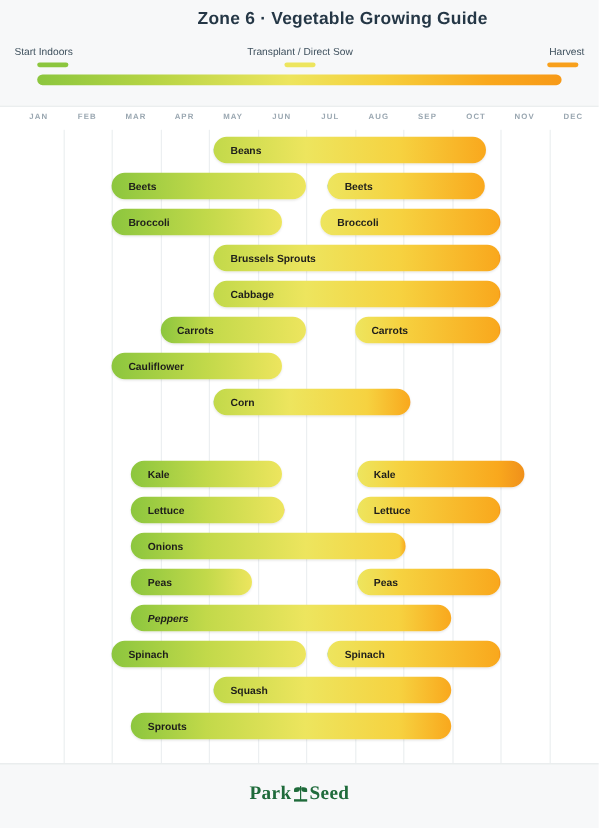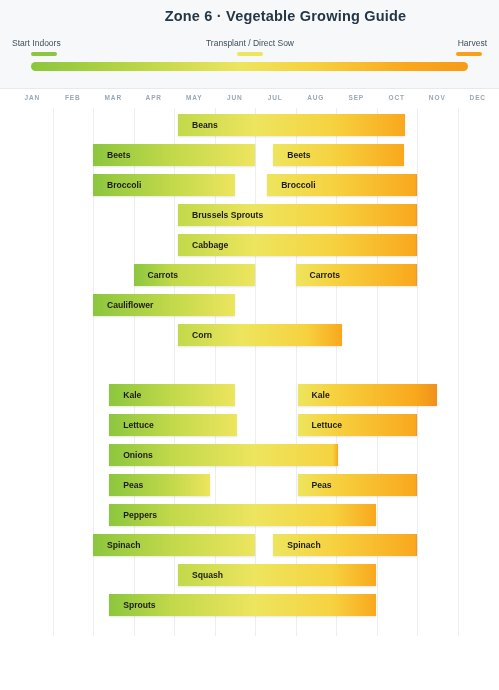--- a/index.html
+++ b/index.html
@@ -126,21 +126,21 @@
   .row {
     position: absolute;
     left: 0;
     width: 499px;
     height: 30px;
   }
   .bar {
     position: absolute;
     top: 4px;
     height: 22px;
-    border-radius: 0;
+    border-radius: 11px;
     box-shadow: 0 1px 2px rgba(0,0,0,0.10);
   }
   .bar-label {
     position: absolute;
     left: 14px;
     top: 0;
     height: 22px;
     line-height: 22px;
     font-size: 8.6px;
     font-weight: bold;
@@ -327,21 +327,21 @@
         </div>
       </div>
       <div class="row" style="top: 362px;">
         <div class="bar" style="left: 109.2px; width: 101.25px; background: linear-gradient(90deg, rgb(127, 184, 46) 0%, rgb(140, 198, 62) 0%, rgb(194, 217, 74) 62.4%, rgb(237, 229, 94) 100%, rgb(246, 210, 64) 100%, rgb(249, 168, 29) 100%, rgb(240, 144, 26) 100%);">
           <span class="bar-label">Peas</span>
         </div>
         <div class="bar" style="left: 297.525px; width: 119.475px; background: linear-gradient(90deg, rgb(127, 184, 46) 0%, rgb(140, 198, 62) 0%, rgb(194, 217, 74) 0%, rgb(237, 229, 94) 0%, rgb(246, 210, 64) 29.4915%, rgb(249, 168, 29) 98.6441%, rgb(240, 144, 26) 100%);">
           <span class="bar-label">Peas</span>
         </div>
       </div>
-      <div class="row" style="top: 392px;">
+      <div class="row" style="top: 392px; font-style: italic;">
         <div class="bar" style="left: 109.2px; width: 267.3px; background: linear-gradient(90deg, rgb(127, 184, 46) 0%, rgb(140, 198, 62) 0%, rgb(194, 217, 74) 23.6364%, rgb(237, 229, 94) 54.5455%, rgb(246, 210, 64) 83.6364%, rgb(249, 168, 29) 100%, rgb(240, 144, 26) 100%);">
           <span class="bar-label">Peppers</span>
         </div>
       </div>
       <div class="row" style="top: 422px;">
         <div class="bar" style="left: 93px; width: 162px; background: linear-gradient(90deg, rgb(127, 184, 46) 0%, rgb(140, 198, 62) 0%, rgb(194, 217, 74) 49%, rgb(237, 229, 94) 100%, rgb(246, 210, 64) 100%, rgb(249, 168, 29) 100%, rgb(240, 144, 26) 100%);">
           <span class="bar-label">Spinach</span>
         </div>
         <div class="bar" style="left: 273.225px; width: 143.775px; background: linear-gradient(90deg, rgb(127, 184, 46) 0%, rgb(140, 198, 62) 0%, rgb(194, 217, 74) 0%, rgb(237, 229, 94) 0%, rgb(246, 210, 64) 41.4085%, rgb(249, 168, 29) 98.8732%, rgb(240, 144, 26) 100%);">
           <span class="bar-label">Spinach</span>
@@ -352,14 +352,19 @@
           <span class="bar-label">Squash</span>
         </div>
       </div>
       <div class="row" style="top: 482px;">
         <div class="bar" style="left: 109.2px; width: 267.3px; background: linear-gradient(90deg, rgb(127, 184, 46) 0%, rgb(140, 198, 62) 0%, rgb(194, 217, 74) 23.6364%, rgb(237, 229, 94) 54.5455%, rgb(246, 210, 64) 83.6364%, rgb(249, 168, 29) 100%, rgb(240, 144, 26) 100%);">
           <span class="bar-label">Sprouts</span>
         </div>
       </div>
     </div>
 
+  <div class="footer">
+    <div class="logo">
+      <span>Park</span><span class="logo-sprout"><span class="leaf-l"></span><span class="leaf-r"></span><span class="stem"></span><span class="base"></span></span><span>Seed</span>
+    </div>
+  </div>
 
 </div>
 
 </body></html>

